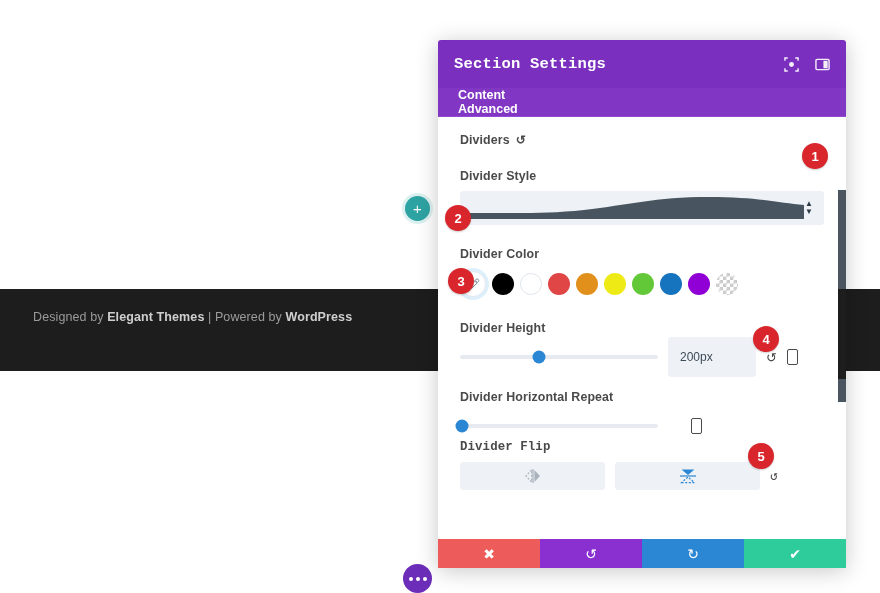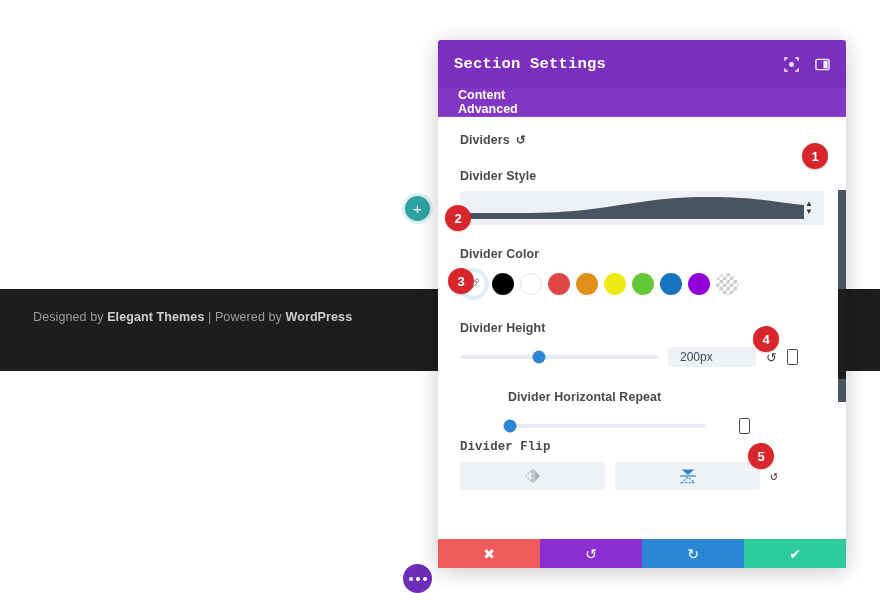--- a/index.html
+++ b/index.html
@@ -118,21 +118,21 @@
   }
 
   
   .sl-row { display: flex; align-items: center; gap: 10px; height: 28px; }
   .track { position: relative; height: 4px; border-radius: 2px; background: #e7ebf1; flex: 0 0 198px; }
   .thumb {
     position: absolute; top: 50%; transform: translate(-50%,-50%);
     width: 13px; height: 13px; border-radius: 50%; background: #2b87d3; cursor: pointer;
   }
   .numbox {
-    width: 88px; height: 20px; background: #eef1f6; border-radius: 3px;
+    width: 88px; height: 40px; background: #eef1f6; border-radius: 3px;
     display: flex; align-items: center; padding: 0 12px;
     font-size: 12px; color: #3d4b57;
   }
   .numbox.muted { color: #a8b2bd; }
   .row-ic { font-size: 13px; color: #4a4a4a; cursor: pointer; }
   .phone-ic { width: 11px; height: 16px; border: 1.6px solid #4a4a4a; border-radius: 2px; cursor: pointer; }
 
   
   .flips { display: flex; gap: 10px; }
   .flipbtn {
@@ -258,21 +258,21 @@
         <div class="sl-row">
           <div class="track">
             <div class="thumb" style="left:40%"></div>
           </div>
           <div class="numbox">200px</div>
           <span class="row-ic">↺</span>
           <span class="phone-ic"></span>
         </div>
       </div>
 
-      <div class="grp" style="margin-top:19px;margin-left:48px;">
+      <div class="grp" style="margin-top:19px;">
         <div class="lbl">Divider Horizontal Repeat</div>
         <div class="sl-row">
           <div class="track">
             <div class="thumb" style="left:1%"></div>
           </div>
           <span style="width:13px"></span>
           <span class="phone-ic"></span>
         </div>
       </div>
 

